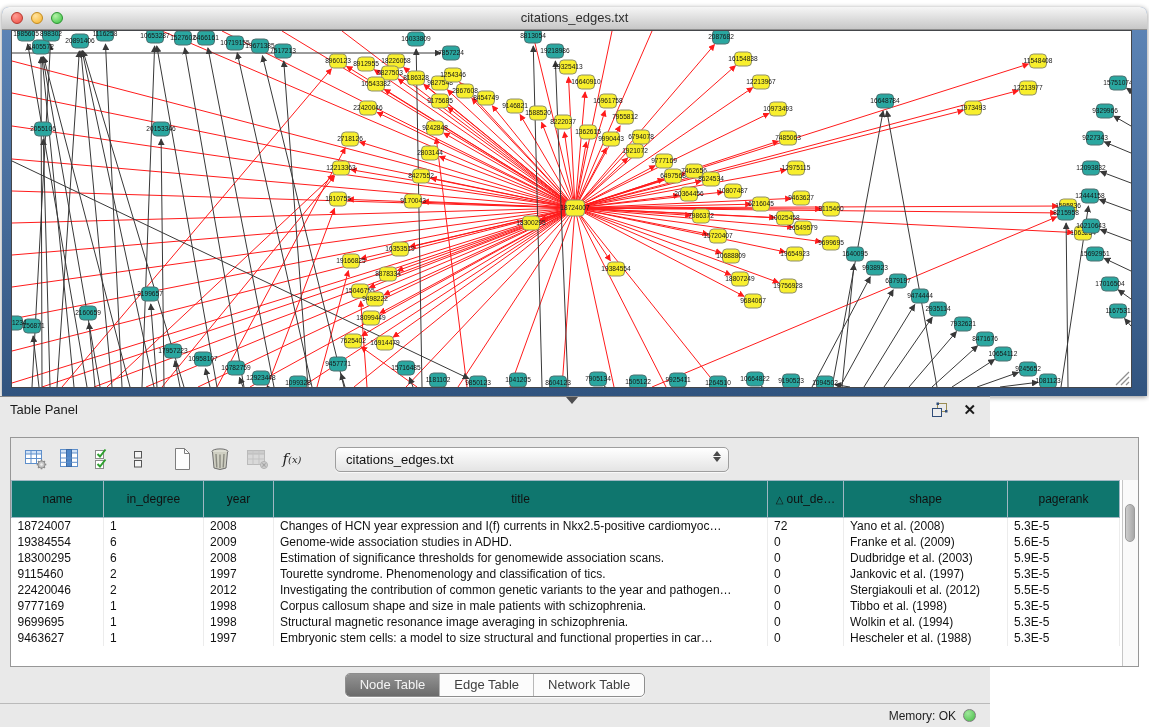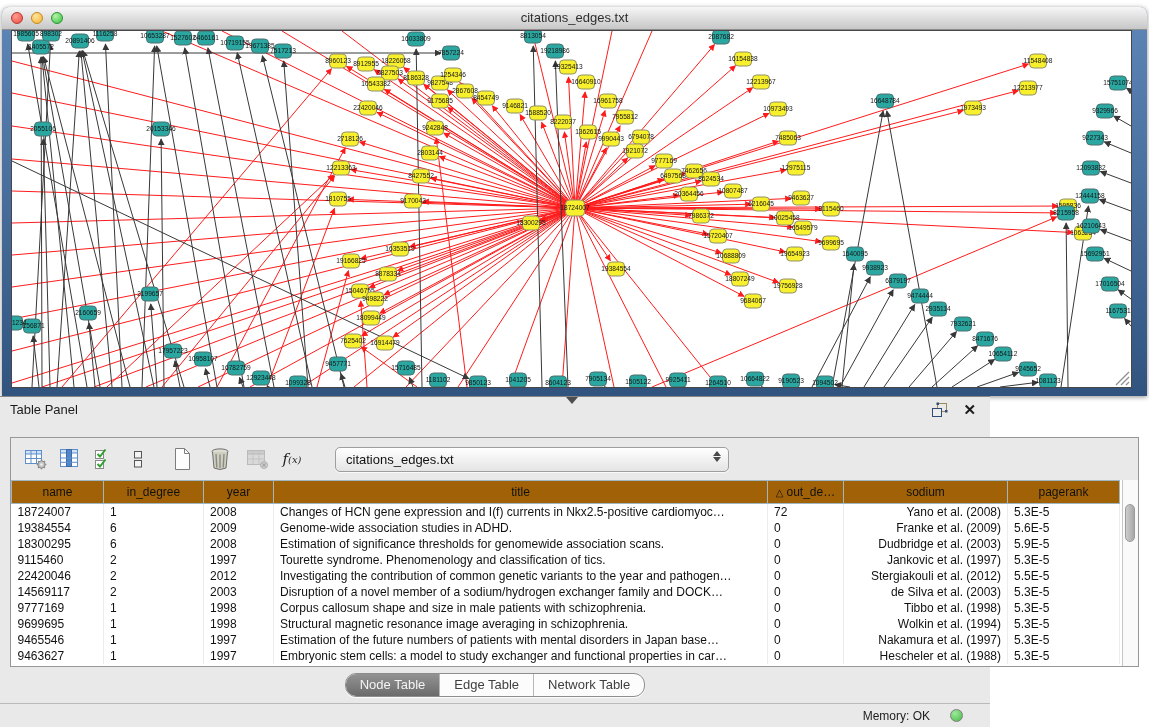--- a/index.html
+++ b/index.html
@@ -42,43 +42,43 @@
   .combo{margin-left:22px;width:372px;height:23px;border:1px solid #9E9E9E;border-radius:5px;
          background:linear-gradient(#FFFFFF,#E4E4E4);display:flex;align-items:center;
          padding:0 10px;font-size:13px;color:#111;position:relative;box-shadow:0 1px 1px rgba(255,255,255,.8);}
   .combo .arrows{position:absolute;right:7px;top:3px;display:flex;flex-direction:column;gap:1px;}
   .combo .arrows i{display:block;width:0;height:0;border-left:4px solid transparent;border-right:4px solid transparent;}
   .combo .arrows .up{border-bottom:5px solid #4A4A4A;}
   .combo .arrows .dn{border-top:5px solid #4A4A4A;}
 
   table.grid{border-collapse:collapse;table-layout:fixed;width:1108px;position:absolute;left:0;top:42px;
              font-size:12px;color:#111;}
-  table.grid th{background:#a16207;border:1px solid #9FB7C3;height:20px;font-weight:normal;
-                font-size:12px;text-align:center;padding:1px 4px;overflow:hidden;white-space:nowrap;}
+  table.grid th{background:#0f766e;border:1px solid #9FB7C3;height:20px;font-weight:normal;
+                font-size:12px;text-align:center;padding:8px 4px;overflow:hidden;white-space:nowrap;}
   table.grid td{height:16px;padding:0 6px;white-space:nowrap;overflow:hidden;
                 border-right:1px solid #ECECEC;}
-  td.c5{text-align:right;}
+  td.c5{text-align:left;}
   col.c0{width:92px;}col.c1{width:100px;}col.c2{width:70px;}col.c3{width:494px;}
   col.c4{width:76px;}col.c5{width:164px;}col.c6{width:112px;}
   .sorttri{font-size:10px;margin-right:3px;}
   .vscroll{position:absolute;right:0;top:42px;bottom:0;width:15px;background:#FAFAFA;
            border-left:1px solid #C6C6C6;}
   .vthumb{position:absolute;left:2px;top:24px;width:10px;height:38px;border-radius:5px;
           background:linear-gradient(90deg,#CDCDCD,#A8A8A8);border:1px solid #9B9B9B;box-sizing:border-box;}
 
   .tabsrow{position:absolute;left:0;right:0;top:276px;display:flex;justify-content:center;}
-  .seg{display:flex;border:1px solid #8E8E8E;border-radius:11px;overflow:hidden;background:#FCFCFC;
+  .seg{display:flex;border:1px solid #8E8E8E;border-radius:5px;overflow:hidden;background:#FCFCFC;
        box-shadow:0 1px 1px rgba(255,255,255,.9);justify-content:space-between;}
   .seg .s{padding:3px 14px;font-size:13px;color:#404040;border-left:1px solid #B8B8B8;line-height:16px;}
   .seg .s:first-child{border-left:none;}
   .seg .s.sel{background:linear-gradient(#939393,#6B6B6B);color:#F4F4F4;}
 
   .statusbar{position:absolute;left:0;bottom:0;width:100%;height:24px;border-top:1px solid #BABABA;
-             display:flex;align-items:center;justify-content:flex-end;padding-right:27px;
-             box-sizing:border-box;gap:20px;font-size:12px;color:#1E1E1E;background:#E9E9E9;}
+             display:flex;align-items:center;justify-content:flex-end;padding-right:14px;
+             box-sizing:border-box;gap:7px;font-size:12px;color:#1E1E1E;background:#E9E9E9;}
   .memdot{width:13px;height:13px;border-radius:50%;background:radial-gradient(circle at 35% 30%,#9FE89B,#45BC45);
           border:1px solid #7E7E7E;box-sizing:border-box;}
 </style>
 </head>
 <body>
 
 <div id="app">
 
   <div class="gwin">
     <div class="titlebar">
@@ -664,30 +664,30 @@
             <col class="c5">
             <col class="c6">
         </colgroup>
         <thead>
           <tr>
             <th>name</th>
             <th>in_degree</th>
             <th>year</th>
             <th>title</th>
             <th><span class="sorttri">△</span><span>out_de…</span></th>
-            <th>sodium</th>
+            <th>shape</th>
             <th>pagerank</th>
           </tr>
         </thead>
         <tbody id="rows">
             <tr>
               <td class="c0">18724007</td>
               <td class="c1">1</td>
               <td class="c2">2008</td>
-              <td class="c3">Changes of HCN gene expression and I(f) currents in Nkx2.5-positive cardiomyoc…</td>
+              <td class="c3">Changes of HCN year expression and I(f) currents in Nkx2.5-positive cardiomyoc…</td>
               <td class="c4">72</td>
               <td class="c5">Yano et al. (2008)</td>
               <td class="c6">5.3E-5</td>
             </tr>
             <tr>
               <td class="c0">19384554</td>
               <td class="c1">6</td>
               <td class="c2">2009</td>
               <td class="c3">Genome-wide association studies in ADHD.</td>
               <td class="c4">0</td>
@@ -715,60 +715,42 @@
             <tr>
               <td class="c0">22420046</td>
               <td class="c1">2</td>
               <td class="c2">2012</td>
               <td class="c3">Investigating the contribution of common genetic variants to the year and pathogen…</td>
               <td class="c4">0</td>
               <td class="c5">Stergiakouli et al. (2012)</td>
               <td class="c6">5.5E-5</td>
             </tr>
             <tr>
-              <td class="c0">14569117</td>
-              <td class="c1">2</td>
-              <td class="c2">2003</td>
-              <td class="c3">Disruption of a novel member of a sodium/hydrogen exchanger family and DOCK…</td>
-              <td class="c4">0</td>
-              <td class="c5">de Silva et al. (2003)</td>
-              <td class="c6">5.3E-5</td>
-            </tr>
-            <tr>
               <td class="c0">9777169</td>
               <td class="c1">1</td>
               <td class="c2">1998</td>
               <td class="c3">Corpus callosum shape and size in male patients with schizophrenia.</td>
               <td class="c4">0</td>
               <td class="c5">Tibbo et al. (1998)</td>
               <td class="c6">5.3E-5</td>
             </tr>
             <tr>
               <td class="c0">9699695</td>
               <td class="c1">1</td>
               <td class="c2">1998</td>
               <td class="c3">Structural magnetic resonance image averaging in schizophrenia.</td>
               <td class="c4">0</td>
               <td class="c5">Wolkin et al. (1994)</td>
               <td class="c6">5.3E-5</td>
             </tr>
             <tr>
-              <td class="c0">9465546</td>
-              <td class="c1">1</td>
-              <td class="c2">1997</td>
-              <td class="c3">Estimation of the future numbers of patients with mental disorders in Japan base…</td>
-              <td class="c4">0</td>
-              <td class="c5">Nakamura et al. (1997)</td>
-              <td class="c6">5.3E-5</td>
-            </tr>
-            <tr>
               <td class="c0">9463627</td>
               <td class="c1">1</td>
               <td class="c2">1997</td>
-              <td class="c3">Embryonic stem cells: a model to study exchanger and functional properties in car…</td>
+              <td class="c3">Embryonic stem cells: a model to size structural and functional properties in car…</td>
               <td class="c4">0</td>
               <td class="c5">Hescheler et al. (1988)</td>
               <td class="c6">5.3E-5</td>
             </tr>
           </tbody>
       </table>
 
       <div class="vscroll">
         <div class="vthumb"></div>
       </div>

